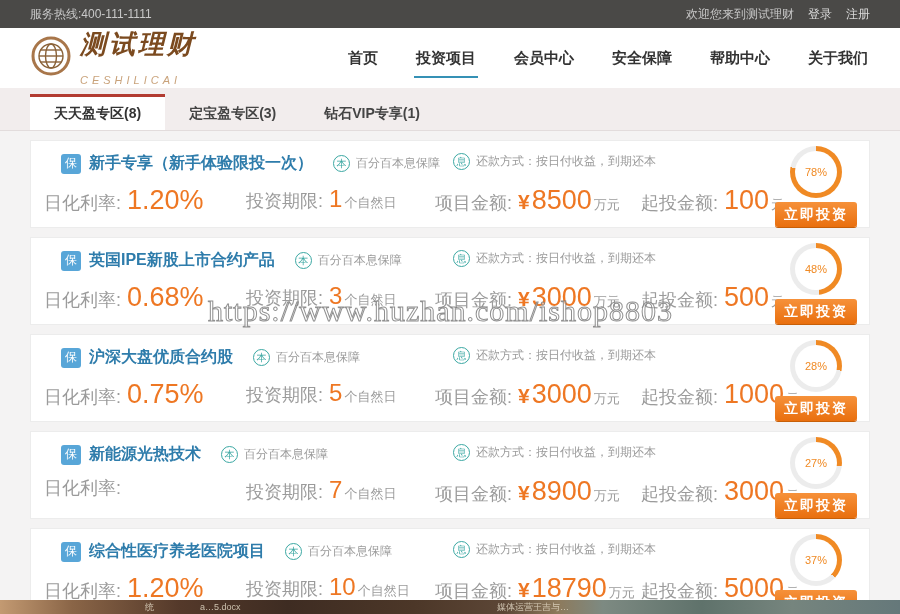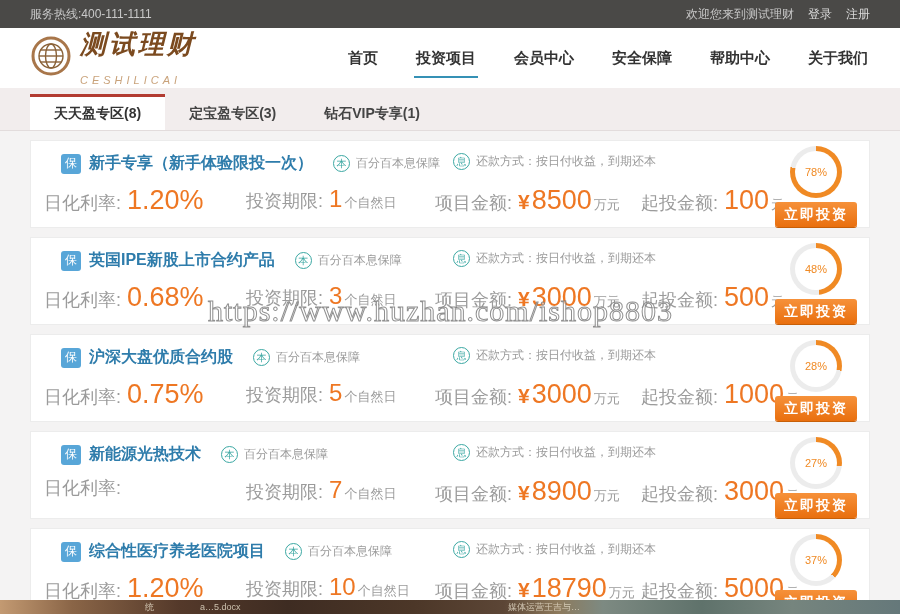--- a/index.html
+++ b/index.html
@@ -75,21 +75,21 @@
 
   
   .desk-strip { position:absolute; left:0; bottom:0; width:900px; height:14px; z-index:50;
                 background:linear-gradient(90deg,#c39a72 0%,#8a6547 8%,#54392a 20%,#3e2c22 32%,
                            #4c3728 46%,#5c4636 56%,#8d7a5c 62%,#7d8a82 67%,#5f726b 78%,
                            #76857e 88%,#65787a 100%); }
   .desk-strip span { position:absolute; top:2px; font-size:9px; color:rgba(225,215,195,0.85);
                      line-height:10px; }
   .frag-0 { left:145px; }
   .frag-1 { left:200px; }
-  .frag-2 { left:508px; }
+  .frag-2 { left:497px; }
 </style>
 </head>
 <body>
 
 <div class="page">
 
   <div class="topbar">
     <span>服务热线:400-111-1111</span>
     <span class="topbar-right">
       <span>欢迎您来到测试理财</span>

